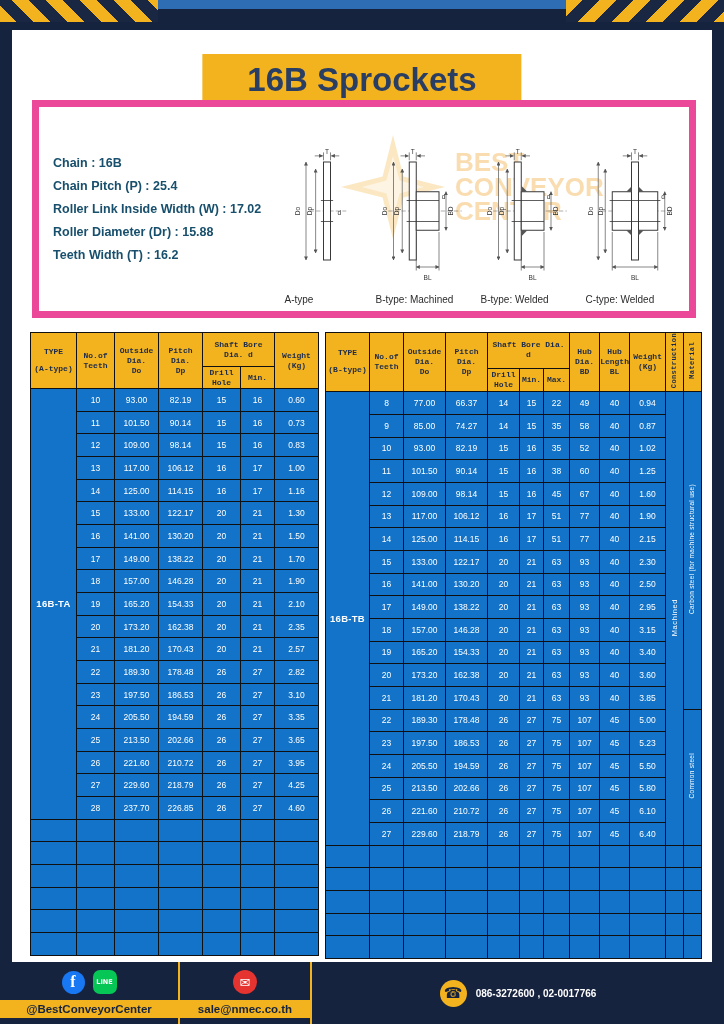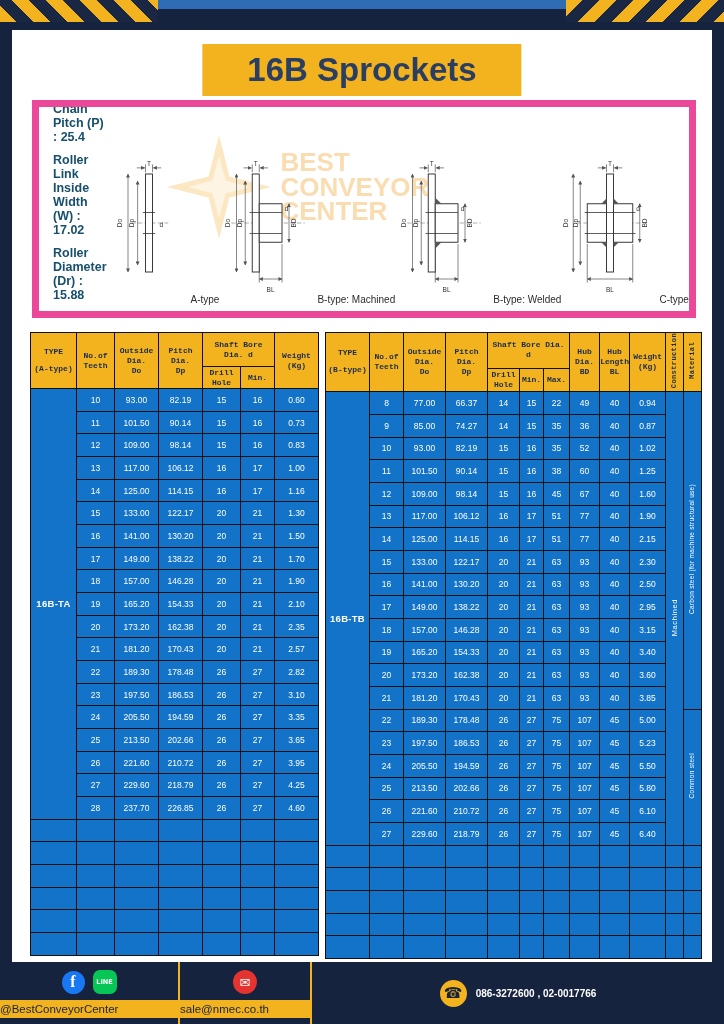--- a/index.html
+++ b/index.html
@@ -9,28 +9,28 @@
     background:#16233f;
     font-family:"Liberation Sans", sans-serif;
   }
   
   .blue-top { position:absolute; top:0; left:0; right:0; height:9px; background:#2e6db4; }
   .hazard { position:absolute; top:0; width:158px; height:22px; }
   .hazard.left  { left:0;  background:repeating-linear-gradient(45deg,#f2b31f 0 12px,#1a2742 12px 24px); }
   .hazard.right { right:0; background:repeating-linear-gradient(135deg,#f2b31f 0 12px,#1a2742 12px 24px); }
   
   .page { position:absolute; top:30px; left:12px; right:12px; bottom:62px; background:#ffffff; }
-  .title-banner { position:absolute; top:14px; left:50%; transform:translateX(-50%); background:#f2b31f; padding:7px 45px; }
+  .title-banner { position:absolute; top:24px; left:50%; transform:translateX(-50%); background:#f2b31f; padding:7px 45px; }
   .title-banner h1 { font-size:33px; font-weight:bold; color:#2a3e63; white-space:nowrap; }
   
   .info-box { position:absolute; top:70px; left:20px; right:16px; height:218px; border:7px solid #ec4899; display:flex; background:#fff; overflow:hidden; }
   .specs { width:242px; display:flex; flex-direction:column; justify-content:center; gap:9px; padding-left:14px; z-index:2; }
   .spec-line { font-size:12.5px; font-weight:bold; color:#174f6c; }
   .diagrams { flex:1; position:relative; display:flex; align-items:flex-end; justify-content:space-around; padding:6px 2px 6px 0; }
-  .diagram { position:relative; z-index:1; display:flex; flex-direction:row; align-items:flex-end; }
+  .diagram { position:relative; z-index:1; display:flex; flex-direction:column; align-items:flex-start; }
   .diagram-label { font-size:10px; color:#2b2b2b; margin-top:1px; white-space:nowrap; }
   .watermark { position:absolute; left:60px; top:28px; display:flex; align-items:center; gap:10px; opacity:0.4; z-index:0; pointer-events:none; }
   .watermark-text { width:150px; font-size:26px; font-weight:bold; color:#f2a93c; line-height:0.95; }
   
   .tables { position:absolute; top:302px; left:18px; right:12px; bottom:6px; display:flex; gap:6px; }
   table { border-collapse:collapse; table-layout:fixed; }
   #tableA { width:288px; }
   #tableB { width:376px; }
   th, td { border:1px solid #101010; text-align:center; vertical-align:middle; padding:0; overflow:hidden; }
   th { background:#f2b31f; color:#1c2b4a; font-size:8px; font-weight:bold; white-space:pre-line; line-height:1.25;font-family:Liberation Mono, monospace; }
@@ -42,21 +42,21 @@
   td.type-cell { font-size:9.5px; font-weight:bold; letter-spacing:0.3px; }
   .vwrap { display:inline-block; writing-mode:vertical-rl; transform:rotate(180deg); line-height:1; white-space:nowrap; }
   th .vwrap { font-size:7px; letter-spacing:0.4px; }
   td[data-name="construction-cell"] .vwrap { font-size:7.5px; letter-spacing:0.6px; }
   td[data-name="material-cell"] .vwrap { font-size:6.5px; letter-spacing:0.3px; }
   
   .footer { position:absolute; bottom:0; left:0; right:0; height:62px; background:#16233f; display:flex; }
   .fsec { display:flex; flex-direction:column; align-items:center; border-right:2px solid #f2b31f; }
   .fsec.last { border-right:none; flex:1; justify-content:center; }
   .icons-row { display:flex; align-items:center; gap:8px; margin-top:6px; height:28px; }
-  .label-strip { margin-top:auto; margin-bottom:6px; width:100%; background:#f2b31f; color:#16233f; font-weight:normal; font-size:11.5px; padding:3px 0; white-space:nowrap; }
+  .label-strip { margin-top:auto; margin-bottom:6px; width:100%; background:#f2b31f; color:#16233f; font-weight:bold; font-size:11.5px; text-align:center; padding:3px 0; white-space:nowrap; }
   .icon { display:flex; align-items:center; justify-content:center; font-family:"DejaVu Sans", sans-serif; }
   .icon.fb { width:23px; height:23px; border-radius:50%; background:#1877f2; color:#fff; font-family:"Liberation Serif", serif; font-weight:bold; font-size:16px; }
   .icon.line { width:24px; height:24px; border-radius:7px; background:#06c755; color:#fff; font-weight:bold; font-size:6.5px; }
   .icon.mail { width:24px; height:24px; border-radius:50%; background:#e53430; color:#fff; font-size:13px; }
   .icon.phone { width:27px; height:27px; border-radius:50%; background:#f2b31f; color:#16233f; font-size:15px; }
   .phone-row { display:flex; align-items:center; gap:9px; }
   .phone-numbers { color:#ffffff; font-weight:bold; font-size:10px; white-space:nowrap; }
   svg text { font-family:"Liberation Sans", sans-serif; }
 </style>
 </head>
@@ -533,21 +533,21 @@
             <td rowspan="20" data-name="construction-cell"><div class="vwrap">Machined</div></td>
             <td rowspan="14" data-name="material-cell"><div class="vwrap">Carbon steel (for machine structural use)</div></td>
           </tr>
           <tr data-name="table-row">
             <td data-name="data-cell">9</td>
             <td data-name="data-cell">85.00</td>
             <td data-name="data-cell">74.27</td>
             <td data-name="data-cell">14</td>
             <td data-name="data-cell">15</td>
             <td data-name="data-cell">35</td>
-            <td data-name="data-cell">36</td>
+            <td data-name="data-cell">58</td>
             <td data-name="data-cell">40</td>
             <td data-name="data-cell">0.87</td>
           </tr>
           <tr data-name="table-row">
             <td data-name="data-cell">10</td>
             <td data-name="data-cell">93.00</td>
             <td data-name="data-cell">82.19</td>
             <td data-name="data-cell">15</td>
             <td data-name="data-cell">16</td>
             <td data-name="data-cell">35</td>

